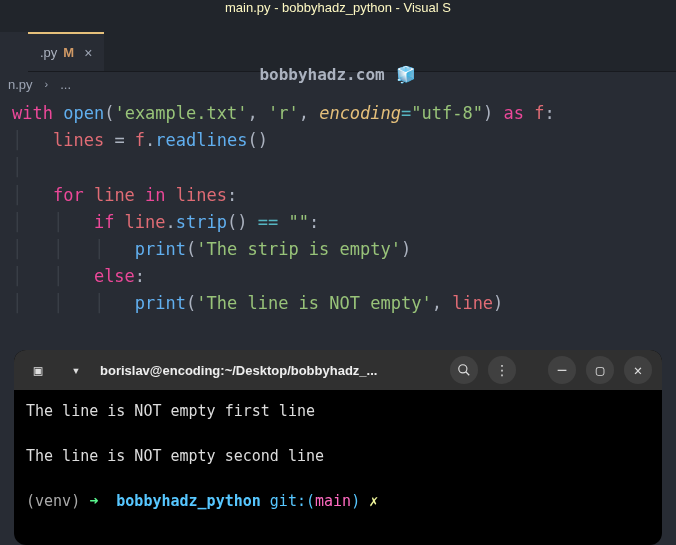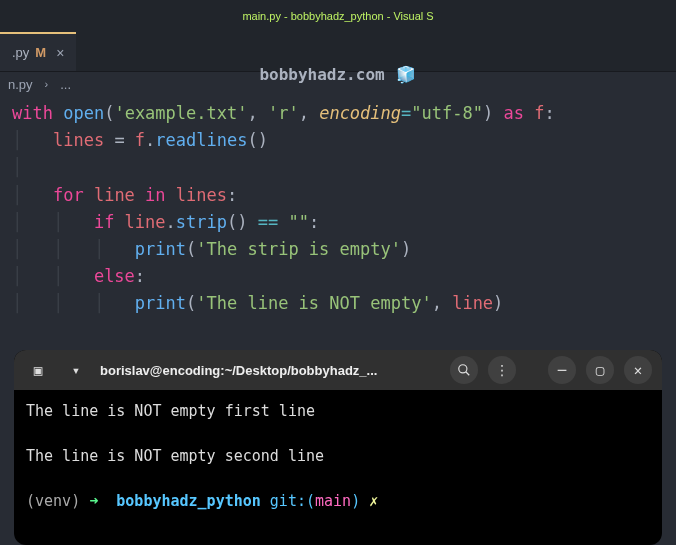--- a/index.html
+++ b/index.html
@@ -8,32 +8,33 @@
   height: 545px;
   background: #282c34;
   font-family: 'Consolas', 'Monaco', monospace;
   overflow: hidden;
   position: relative;
 }
 .title-bar {
   height: 32px;
   background: #21252b;
   display: flex;
-  align-items: center;
+  align-items: flex-start;
   justify-content: center;
-  color: #bef264;
-  font-size: 11px;
+  color: #fef9c3;
+  font-size: 13px;
   font-family: -apple-system, sans-serif;
 }
 .tab-bar {
   height: 40px;
   background: #21252b;
   display: flex;
   align-items: center;
   border-bottom: 1px solid #181a1f;
+  margin-left: 28px;
 }
 .tab {
   height: 100%;
   padding: 0 12px;
   display: flex;
   align-items: center;
   gap: 6px;
   background: #282c34;
   border-top: 2px solid #e5c07b;
   font-size: 13px;

